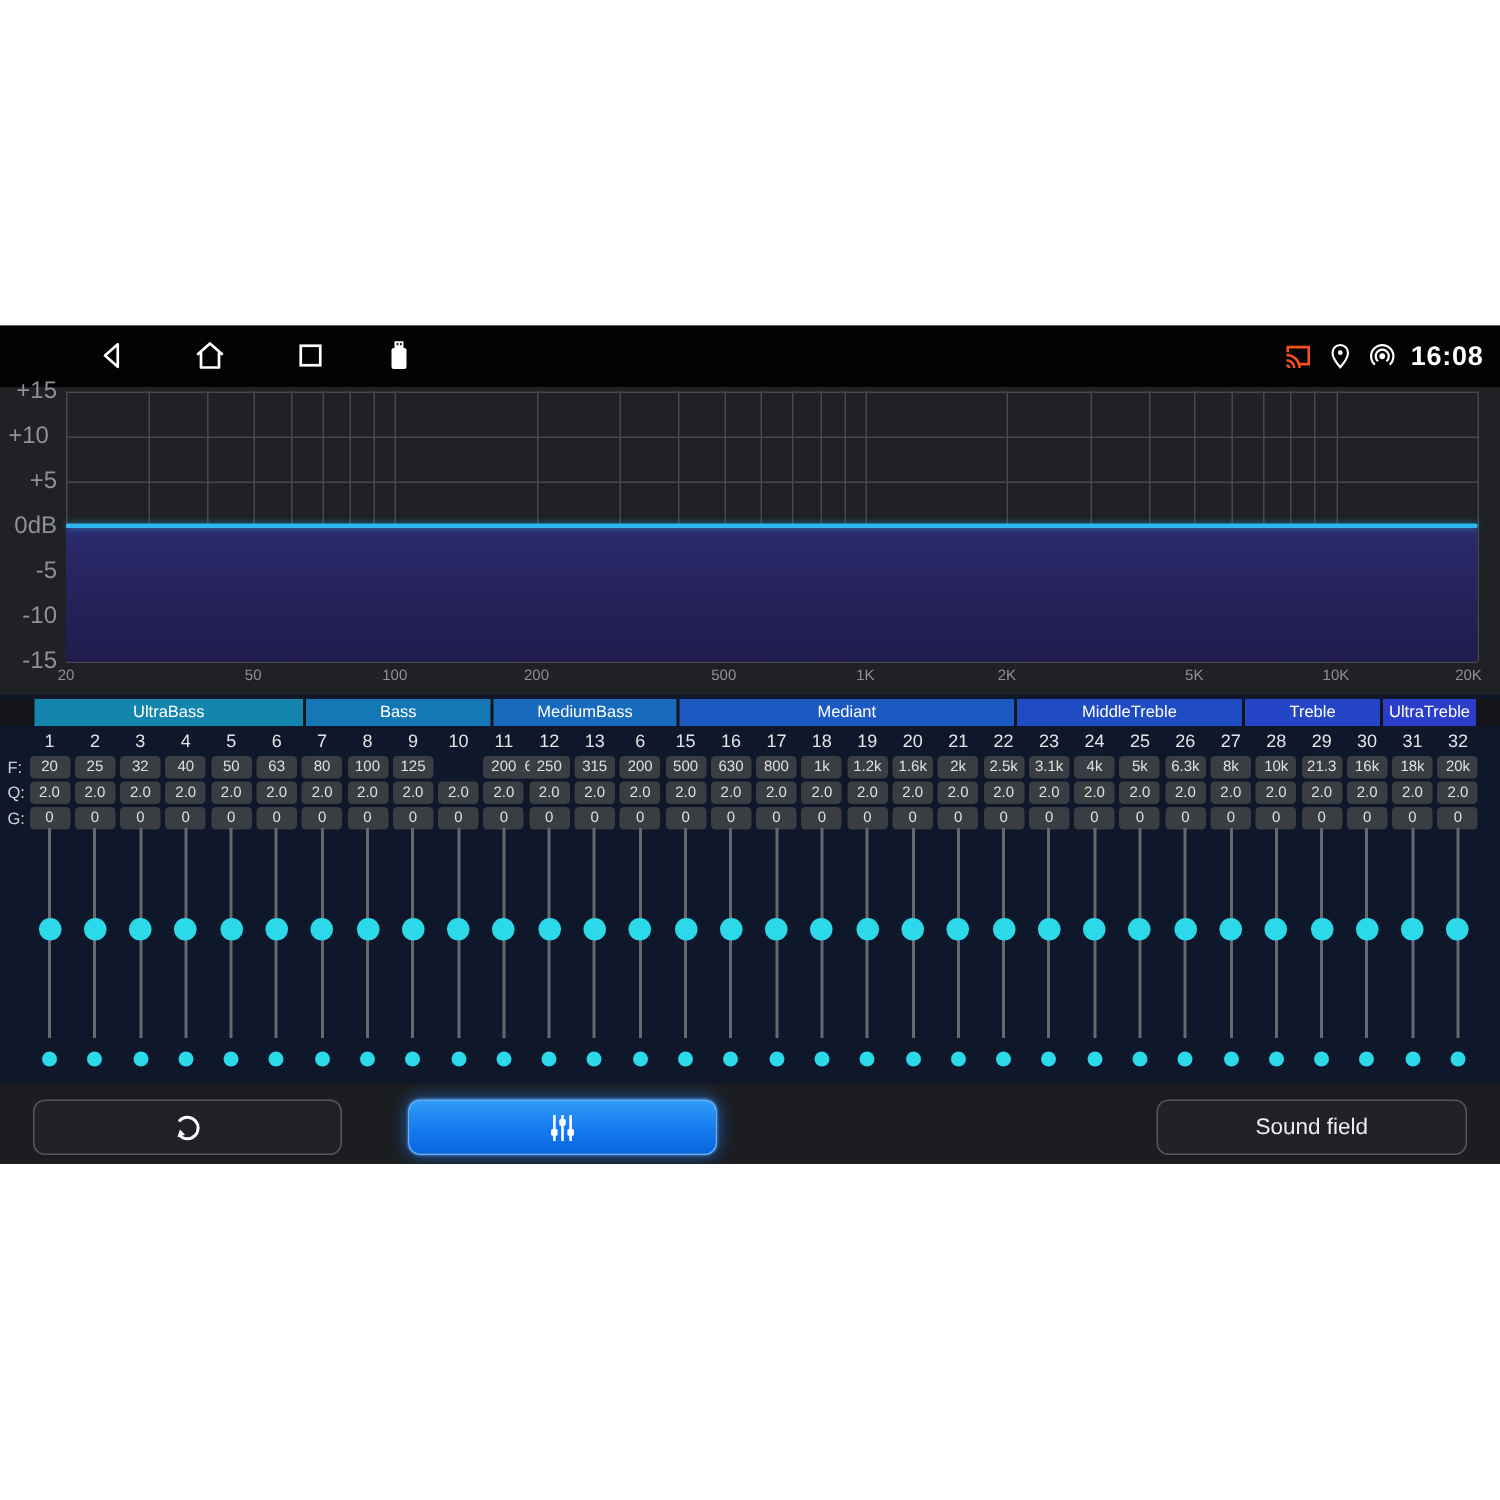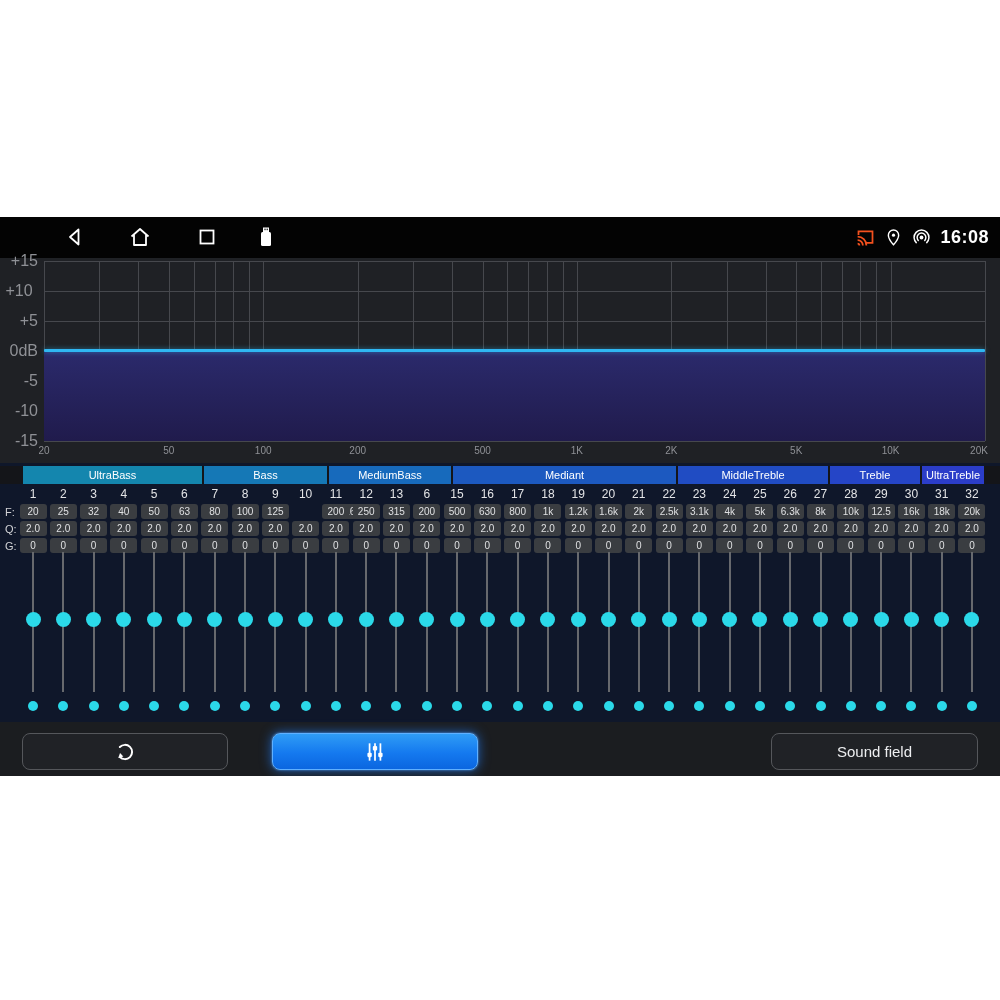--- a/index.html
+++ b/index.html
@@ -361,21 +361,21 @@
         <div class="handle" style="left: 813.04px; background: rgb(43, 217, 233);"></div>
         <div class="lower-dot" style="left: 815.54px; background: rgb(43, 217, 233);"></div>
         <div class="ch-num" style="left: 835.83px;">28</div>
         <div class="pill" style="left: 837.33px; top: 287px;">10k</div>
         <div class="pill" style="left: 837.33px; top: 304px;">2.0</div>
         <div class="pill" style="left: 837.33px; top: 321px;">0</div>
         <div class="track" style="left: 849.83px;"></div>
         <div class="handle" style="left: 843.33px; background: rgb(43, 217, 233);"></div>
         <div class="lower-dot" style="left: 845.83px; background: rgb(43, 217, 233);"></div>
         <div class="ch-num" style="left: 866.12px;">29</div>
-        <div class="pill" style="left: 867.62px; top: 287px;">12.5</div>
+        <div class="pill" style="left: 867.62px; top: 287px;">21.3</div>
         <div class="pill" style="left: 867.62px; top: 304px;">2.0</div>
         <div class="pill" style="left: 867.62px; top: 321px;">0</div>
         <div class="track" style="left: 880.12px;"></div>
         <div class="handle" style="left: 873.62px; background: rgb(43, 217, 233);"></div>
         <div class="lower-dot" style="left: 876.12px; background: rgb(43, 217, 233);"></div>
         <div class="ch-num" style="left: 896.41px;">30</div>
         <div class="pill" style="left: 897.91px; top: 287px;">16k</div>
         <div class="pill" style="left: 897.91px; top: 304px;">2.0</div>
         <div class="pill" style="left: 897.91px; top: 321px;">0</div>
         <div class="track" style="left: 910.41px;"></div>

